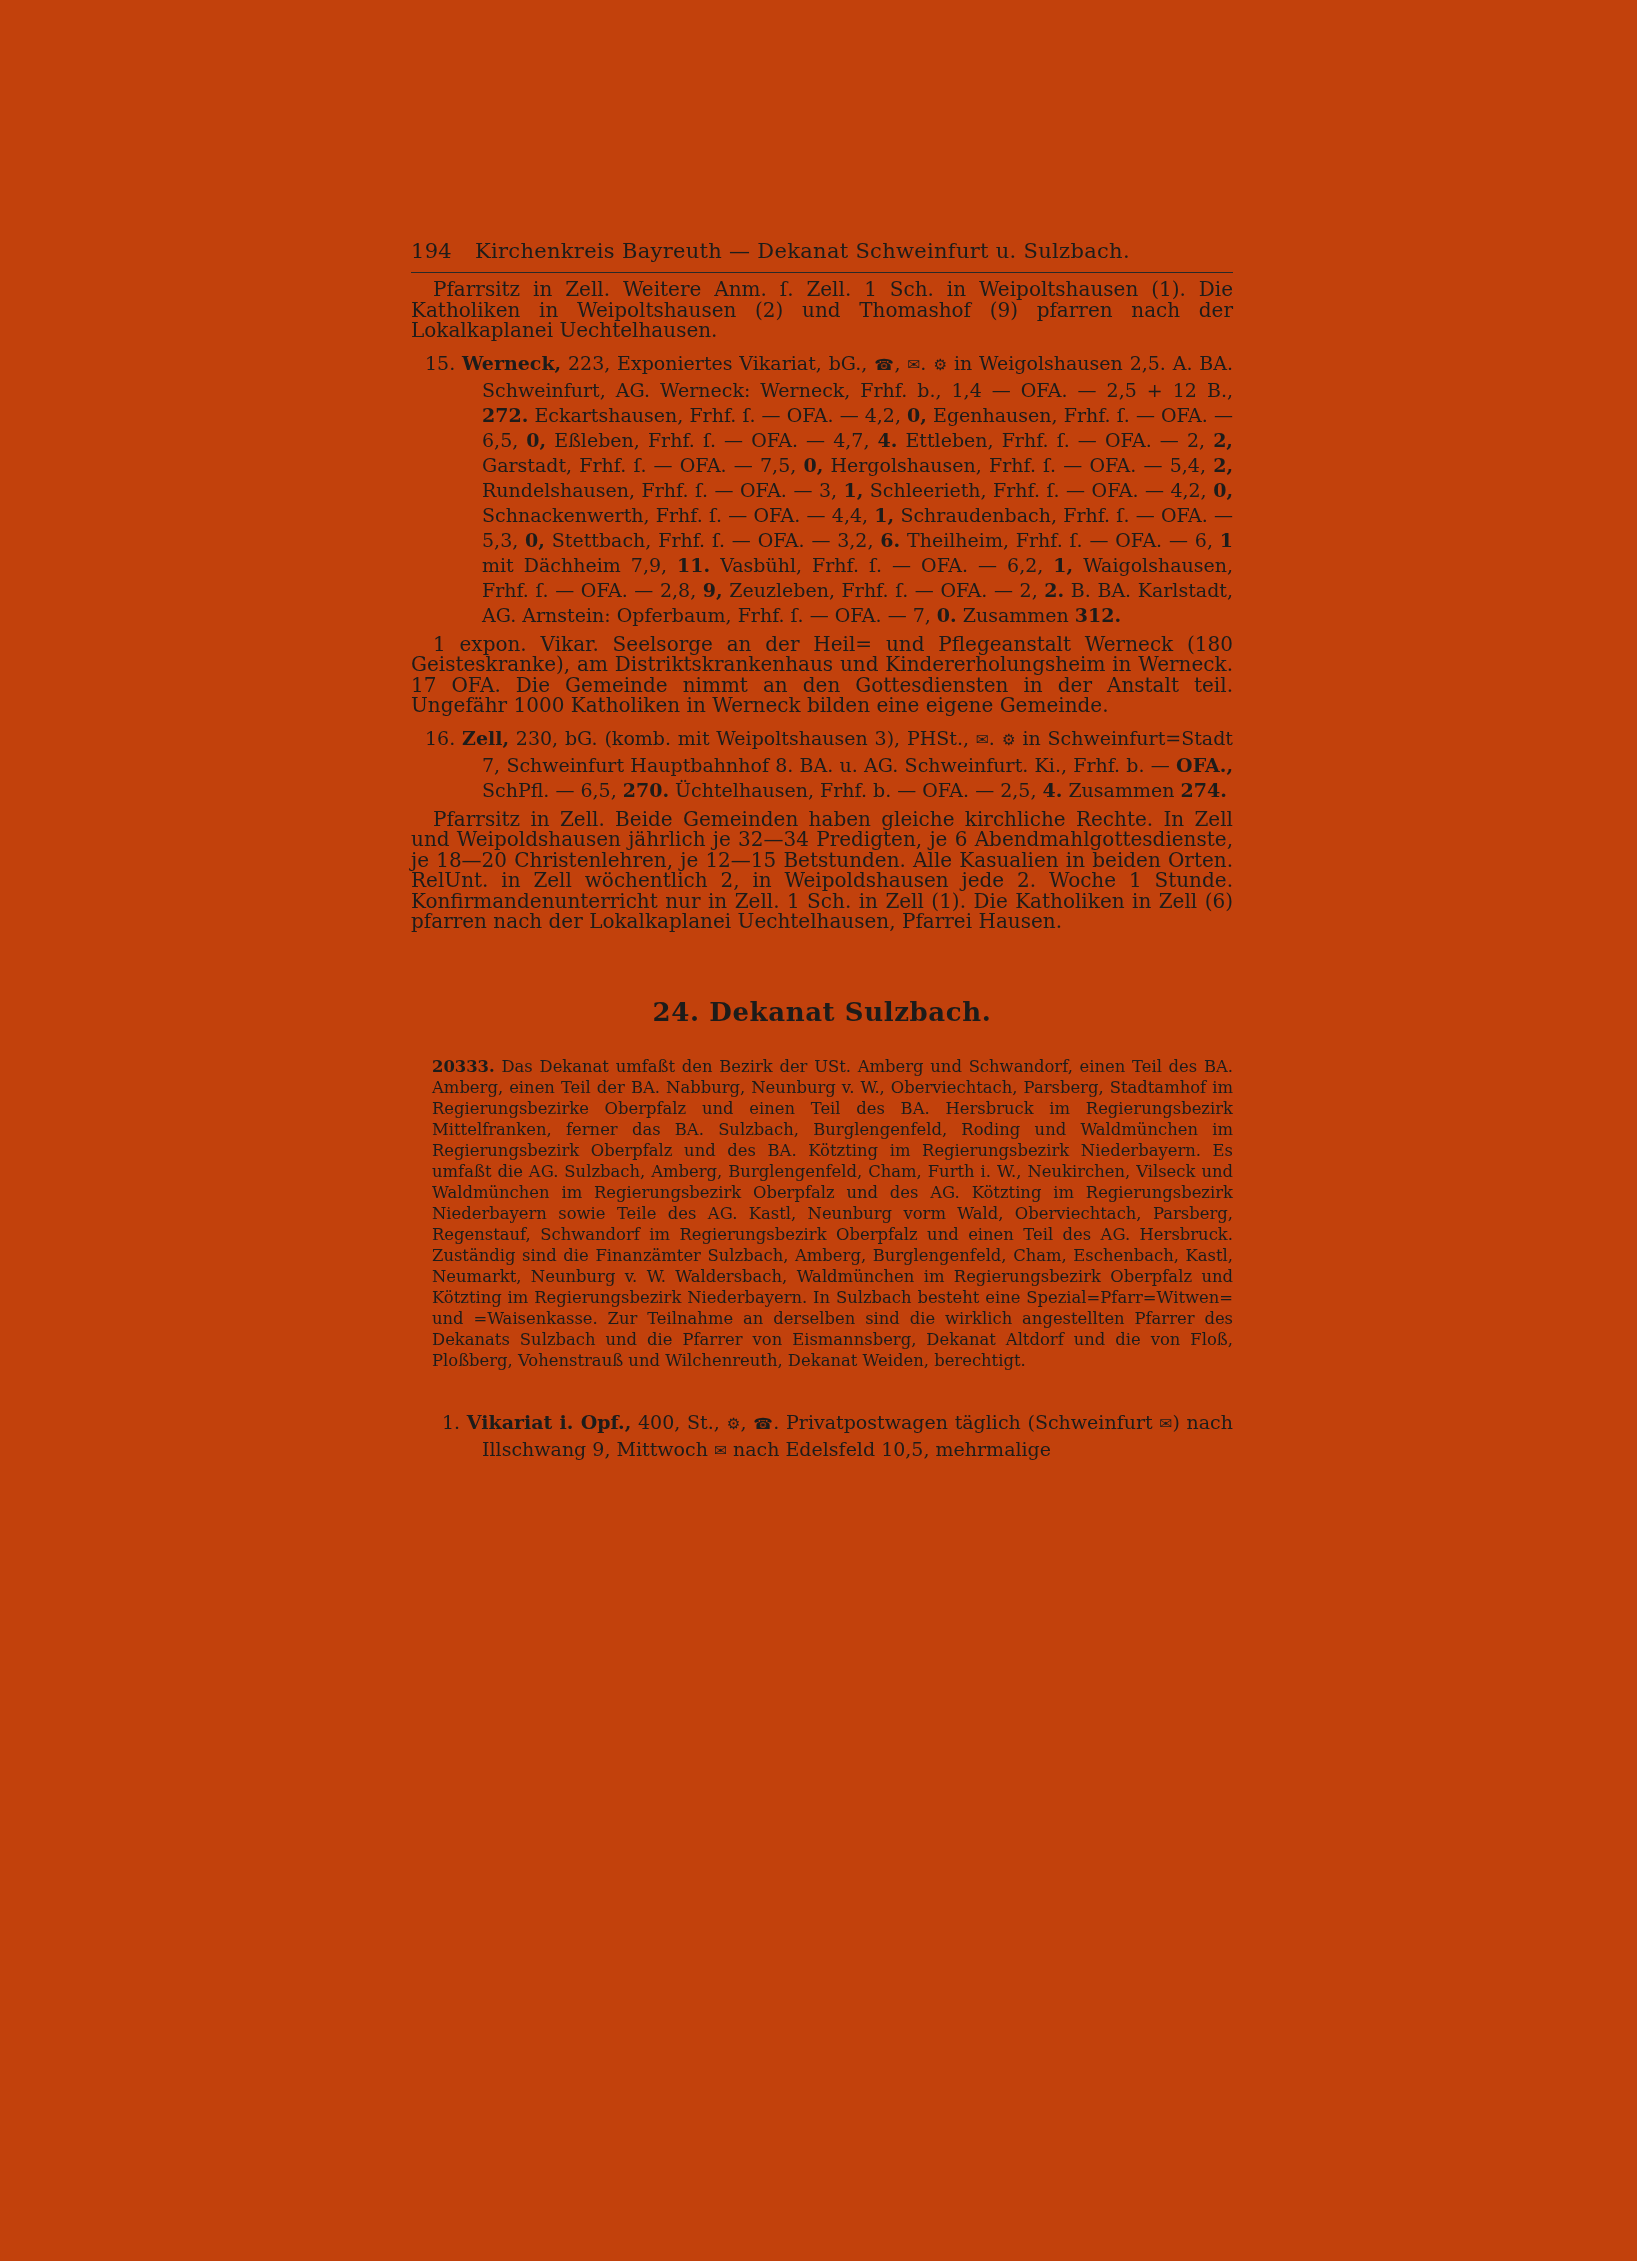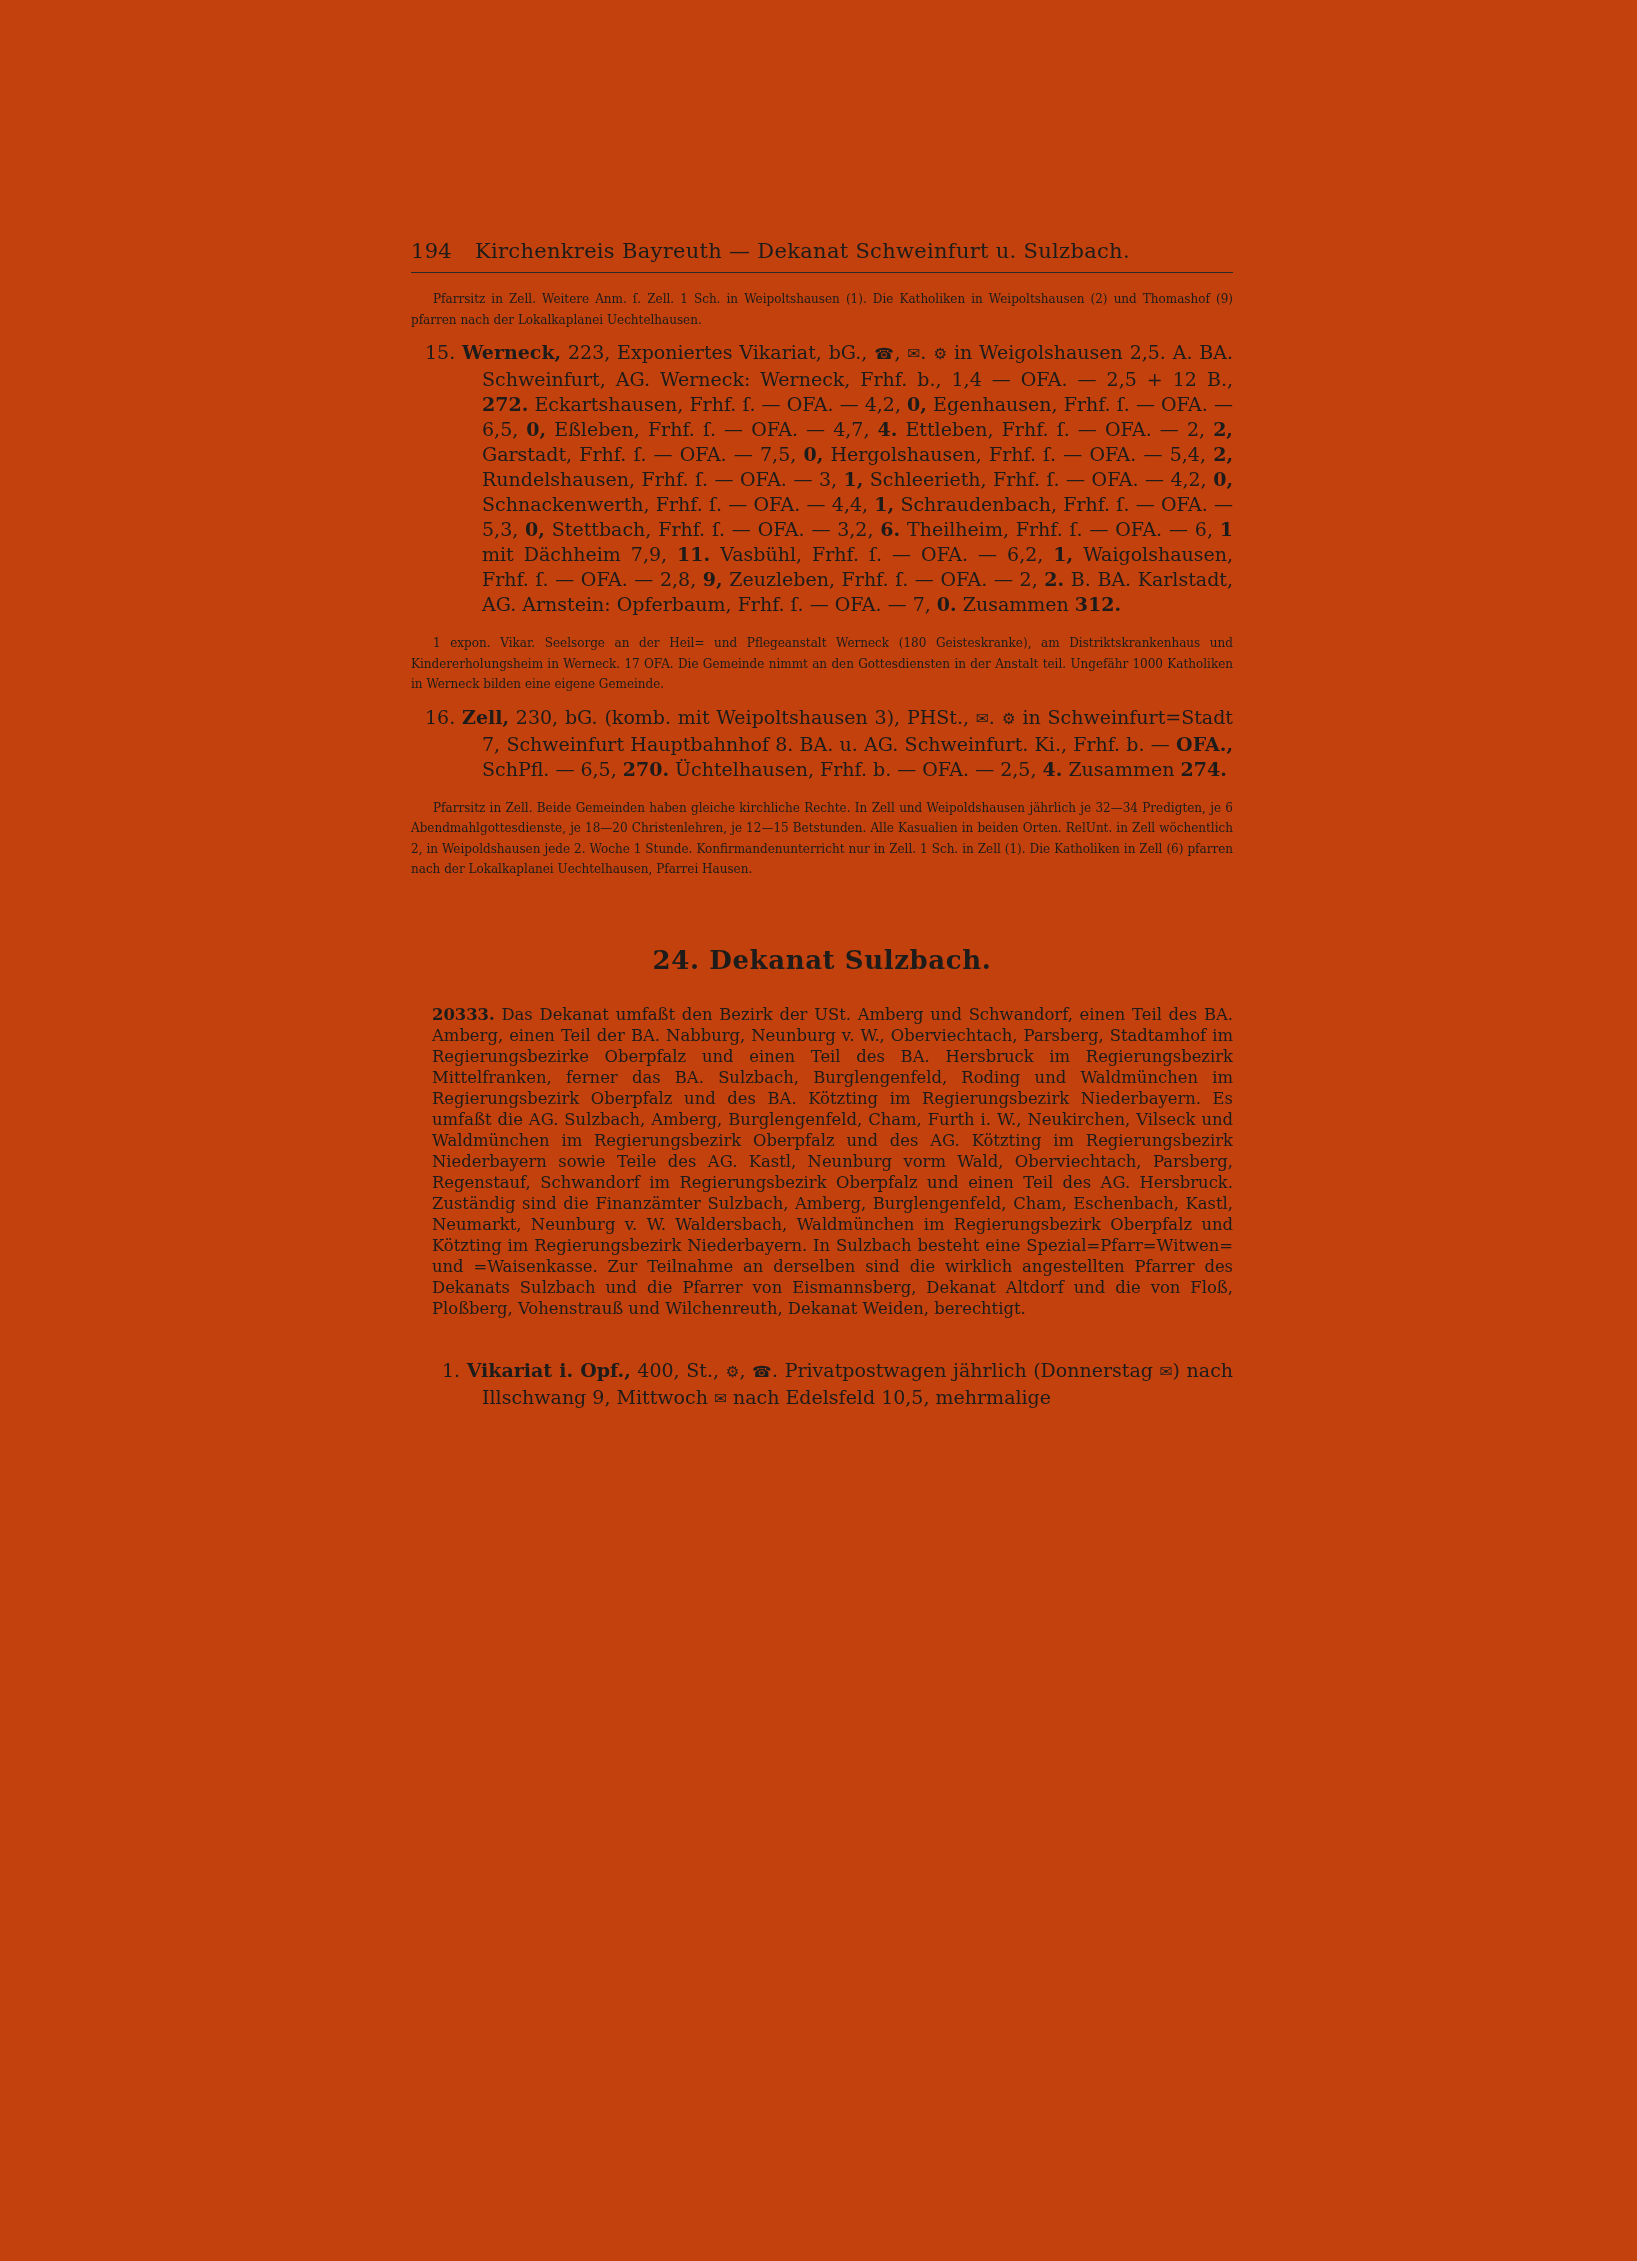--- a/index.html
+++ b/index.html
@@ -33,22 +33,22 @@
   p { margin: 0; }
   .cont {
     margin-top: 32px;
     margin-left: 71px;
     width: 636px;
     font-size: 19px;
     line-height: 25px;
     text-align: justify;
   }
   .note {
-    margin-top: 16px;
-    font-size: 12px;
+    margin-top: 6px;
+    font-size: 20px;
     line-height: 20.5px;
     text-align: justify;
     text-indent: 22px;
   }
   .entry {
     margin-top: 10px;
     font-size: 19px;
     line-height: 25px;
     text-align: justify;
     padding-left: 71px;
@@ -98,17 +98,17 @@
     <p class="note">1 expon. Vikar. Seelsorge an der Heil= und Pflegeanstalt Werneck (180 Geisteskranke), am Distriktskrankenhaus und Kindererholungsheim in Werneck. 17 OFA. Die Gemeinde nimmt an den Gottesdiensten in der Anstalt teil. Ungefähr 1000 Katholiken in Werneck bilden eine eigene Gemeinde.</p>
 
     <p class="entry"><span>16. </span><span class="b">Zell,</span><span> 230, bG. (komb. mit Weipoltshausen 3), PHSt., </span><span class="icon">✉</span><span>. </span><span class="icon">⚙</span><span> in Schweinfurt=Stadt 7, Schweinfurt Hauptbahnhof 8. BA. u. AG. Schweinfurt. Ki., Frhf. b. — </span><span class="b">OFA.,</span><span> SchPfl. — 6,5, </span><span class="b">270.</span><span> Üchtelhausen, Frhf. b. — OFA. — 2,5, </span><span class="b">4.</span><span> Zusammen </span><span class="b">274.</span></p>
 
     <p class="note">Pfarrsitz in Zell. Beide Gemeinden haben gleiche kirchliche Rechte. In Zell und Weipoldshausen jährlich je 32—34 Predigten, je 6 Abendmahlgottesdienste, je 18—20 Christenlehren, je 12—15 Betstunden. Alle Kasualien in beiden Orten. RelUnt. in Zell wöchentlich 2, in Weipoldshausen jede 2. Woche 1 Stunde. Konfirmandenunterricht nur in Zell. 1 Sch. in Zell (1). Die Katholiken in Zell (6) pfarren nach der Lokalkaplanei Uechtelhausen, Pfarrei Hausen.</p>
 
     <h2 class="section">24. Dekanat Sulzbach.</h2>
 
     <p class="intro"><span class="b">20333.</span><span> Das Dekanat umfaßt den Bezirk der USt. Amberg und Schwandorf, einen Teil des BA. Amberg, einen Teil der BA. Nabburg, Neunburg v. W., Oberviechtach, Parsberg, Stadtamhof im Regierungsbezirke Oberpfalz und einen Teil des BA. Hersbruck im Regierungsbezirk Mittelfranken, ferner das BA. Sulzbach, Burglengenfeld, Roding und Waldmünchen im Regierungsbezirk Oberpfalz und des BA. Kötzting im Regierungsbezirk Niederbayern. Es umfaßt die AG. Sulzbach, Amberg, Burglengenfeld, Cham, Furth i. W., Neukirchen, Vilseck und Waldmünchen im Regierungsbezirk Oberpfalz und des AG. Kötzting im Regierungsbezirk Niederbayern sowie Teile des AG. Kastl, Neunburg vorm Wald, Oberviechtach, Parsberg, Regenstauf, Schwandorf im Regierungsbezirk Oberpfalz und einen Teil des AG. Hersbruck. Zuständig sind die Finanzämter Sulzbach, Amberg, Burglengenfeld, Cham, Eschenbach, Kastl, Neumarkt, Neunburg v. W. Waldersbach, Waldmünchen im Regierungsbezirk Oberpfalz und Kötzting im Regierungsbezirk Niederbayern. In Sulzbach besteht eine Spezial=Pfarr=Witwen= und =Waisenkasse. Zur Teilnahme an derselben sind die wirklich angestellten Pfarrer des Dekanats Sulzbach und die Pfarrer von Eismannsberg, Dekanat Altdorf und die von Floß, Ploßberg, Vohenstrauß und Wilchenreuth, Dekanat Weiden, berechtigt.</span></p>
 
-    <p class="entry entry1"><span>1. </span><span class="b">Vikariat i. Opf.,</span><span> 400, St., </span><span class="icon">⚙</span><span>, </span><span class="icon">☎</span><span>. Privatpostwagen jährlich (Donnerstag </span><span class="icon">✉</span><span>) nach Illschwang 9, Mittwoch </span><span class="icon">✉</span><span> nach Edelsfeld 10,5, mehrmalige</span></p>
+    <p class="entry entry1"><span>1. </span><span class="b">Vikariat i. Opf.,</span><span> 400, St., </span><span class="icon">⚙</span><span>, </span><span class="icon">☎</span><span>. Privatpostwagen täglich (Schweinfurt </span><span class="icon">✉</span><span>) nach Illschwang 9, Mittwoch </span><span class="icon">✉</span><span> nach Edelsfeld 10,5, mehrmalige</span></p>
 
   </div>
 </div>
 
 
 </body></html>

